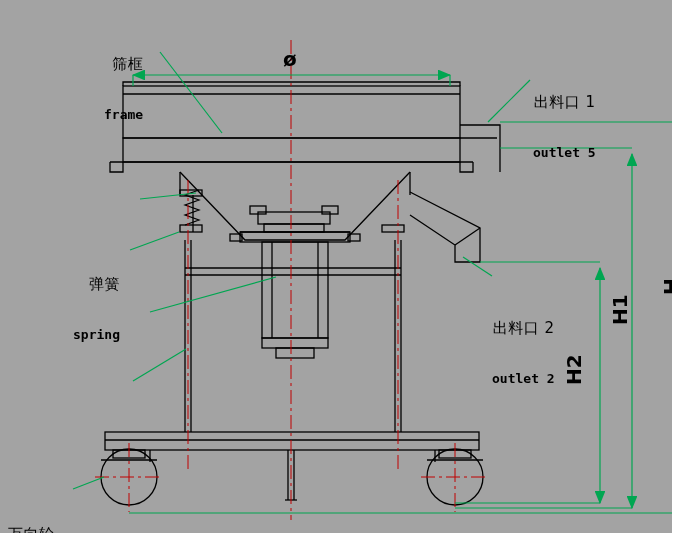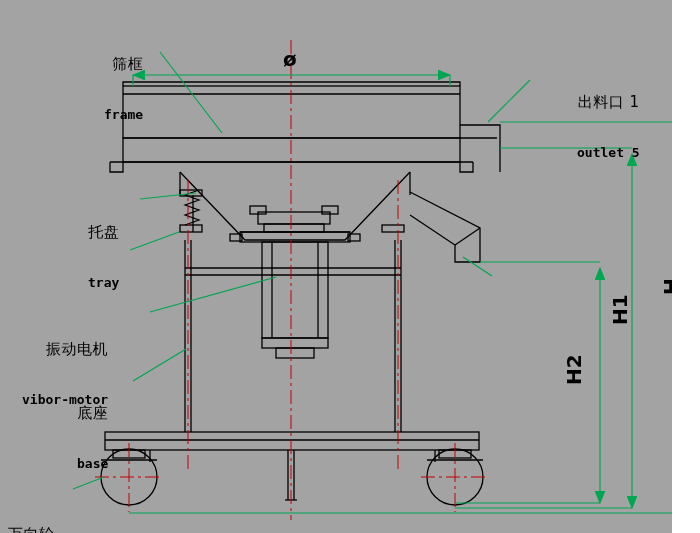--- a/index.html
+++ b/index.html
@@ -193,41 +193,37 @@
       <line x1="455" y1="508" x2="632" y2="508"></line>
       <line x1="455" y1="503" x2="600" y2="503"></line>
     </g>
   </svg>
 
   <div class="lbl" style="left:104px; top:20px;">
     <span class="cn">筛框</span>
     <span class="en">frame</span>
   </div>
 
-  <div class="lbl" style="left:533px; top:58px;margin-left:44px;">
+  <div class="lbl" style="left:533px; top:58px;">
     <span class="cn">出料口 1</span>
     <span class="en">outlet 5</span>
   </div>
 
-  <div class="lbl" style="left:88px; top:188px;">
-    <span class="cn">托盘</span>
-    <span class="en">tray</span>
-  </div>
-
-
-  <div class="lbl" style="left:22px; top:305px;">
-    <span class="cn">振动电机</span>
-    <span class="en">vibor-motor</span>
-  </div>
-
-
-  <div class="lbl" style="left:77px; top:369px;">
-    <span class="cn">底座</span>
-    <span class="en">base</span>
-  </div>
+
+  <div class="lbl" style="left:73px; top:240px;">
+    <span class="cn">弹簧</span>
+    <span class="en">spring</span>
+  </div>
+
+
+  <div class="lbl" style="left:492px; top:284px;">
+    <span class="cn">出料口 2</span>
+    <span class="en">outlet 2</span>
+  </div>
+
 
   <div class="lbl" style="left:8px; top:490px;">
     <span class="cn">万向轮</span>
     
   </div>
 
   <div class="dim" style="left:283px; top:47px;">ø</div>
 
   <div class="dim vert" style="left:659px; top:295px;">H</div>
 

